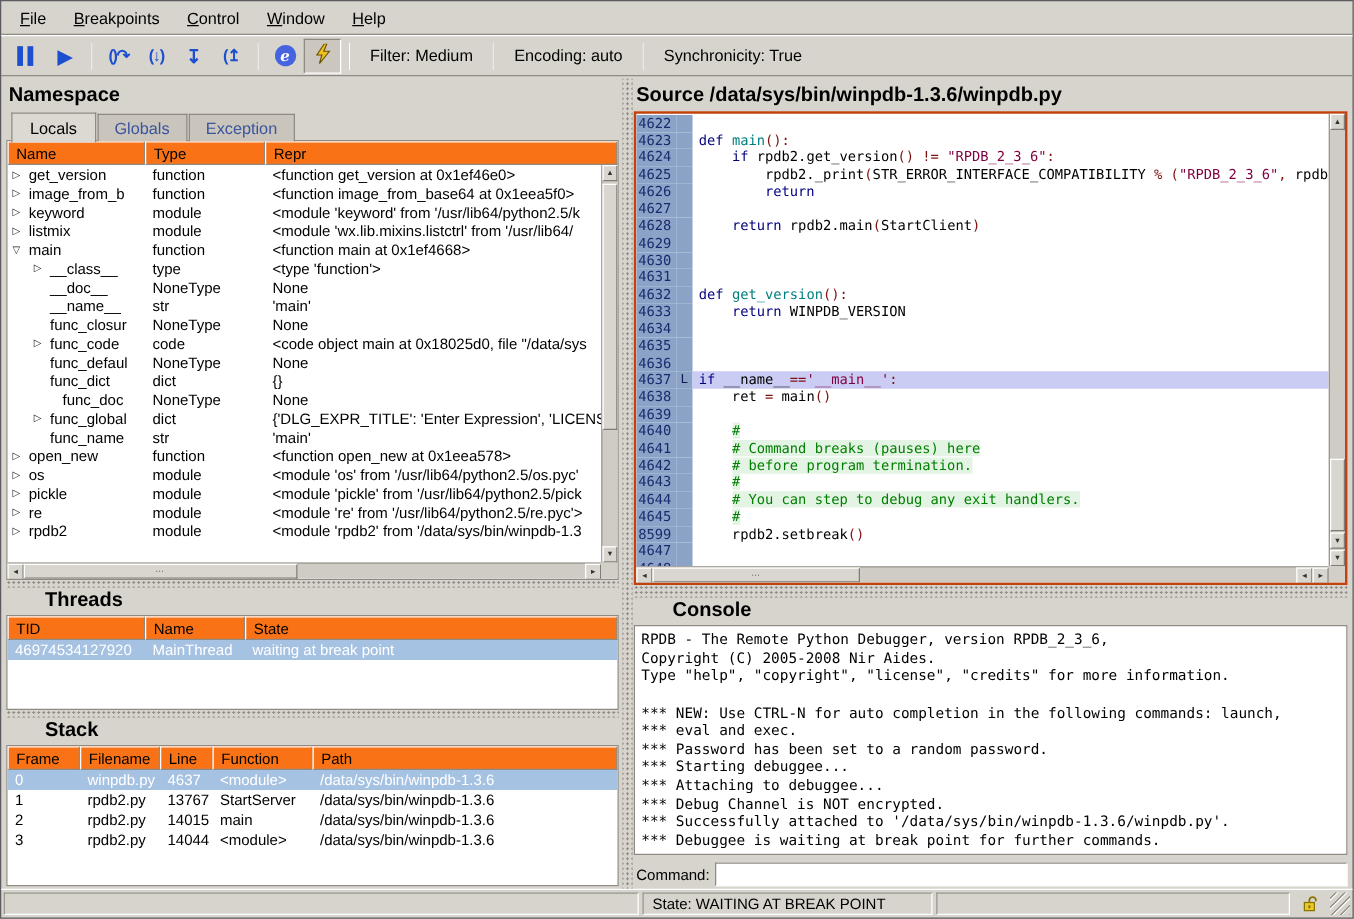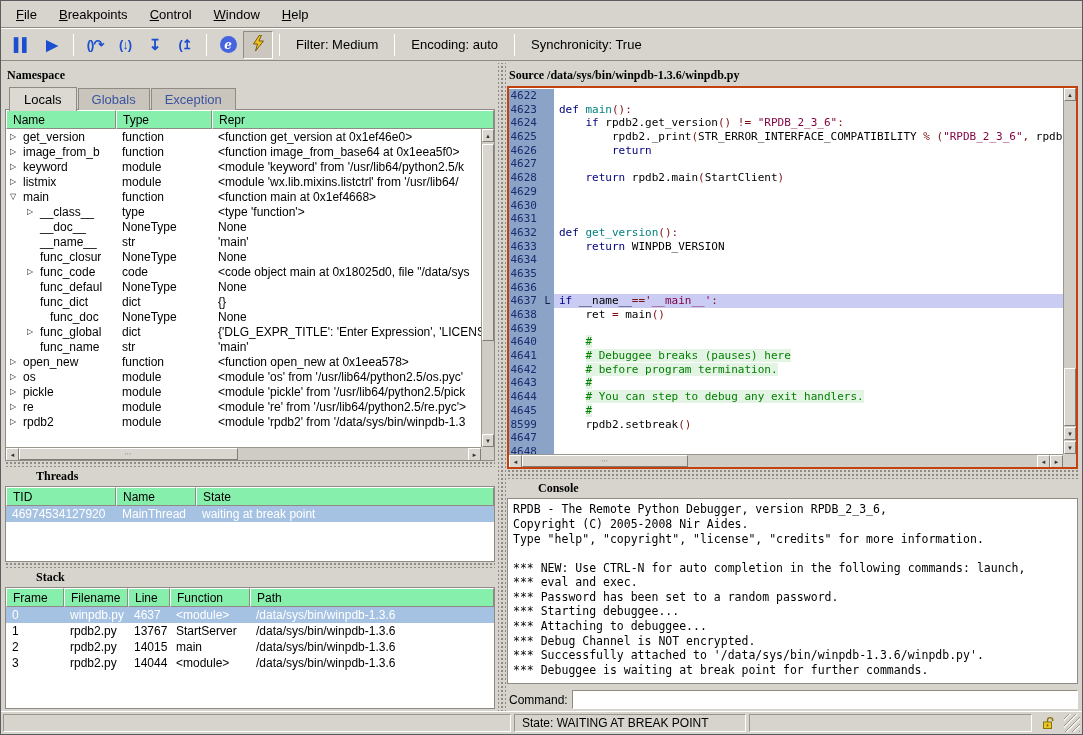--- a/index.html
+++ b/index.html
@@ -24,35 +24,35 @@
   .tbsep{width:1px;height:22px;background:#9a968e;border-right:1px solid #fff;margin:0 6px;flex-shrink:0;}
   .tblabel{font-size:13px;color:#000;padding:0 10px;white-space:nowrap;}
 
   
   .main{position:absolute;top:62px;left:0;right:0;bottom:23px;display:flex;}
   .left{width:497px;display:flex;flex-direction:column;padding:0 3px 2px 4px;}
   .sashv{width:8px;background-image:radial-gradient(#8f8b84 0.9px,transparent 1px);background-size:4px 4px;background-position:2px 2px;cursor:col-resize;}
   .right{flex:1;min-width:0;display:flex;flex-direction:column;padding:0 4px 2px 1px;}
   .sashh{height:6px;background-image:radial-gradient(#8f8b84 0.9px,transparent 1px);background-size:4px 4px;cursor:row-resize;}
   .sashh.tall{height:10px;}
-  .cap{font-weight:bold;font-size:12px;padding:5px 2px 3px;font-family:Liberation Serif, serif;}
+  .cap{font-weight:bold;font-size:16px;padding:5px 2px 3px;}
   .cap.small{padding:2px 2px 2px;margin-left:29px;}
 
   
   .tabs{display:flex;align-items:flex-end;height:24px;padding-left:4px;position:relative;z-index:2;}
   .tab{font-size:13px;padding:3px 13px 3px;background:#c9c5bd;border:1px solid #8f8b84;border-bottom:none;color:#3a549e;margin-right:1px;cursor:default;}
   .tab.active{background:#dcd9d2;color:#000;padding:4px 14px;margin-bottom:-1px;}
 
   
   .panel-table{position:relative;border:1px solid #8f8b84;background:#fff;overflow:hidden;}
   .ns-table{height:352px;}
   .threads-table{height:76px;}
   .stack-table{flex:1;}
   .thead{display:flex;height:19px;}
-  .hc{border:1px solid;border-color:#fff #8f8b84 #8f8b84 #fff;background:#86efac;font-size:12px;padding:1px 6px;display:flex;align-items:center;overflow:hidden;flex-shrink:0;text-align:center;}
+  .hc{border:1px solid;border-color:#fff #8f8b84 #8f8b84 #fff;background:#f97316;font-size:12px;padding:1px 6px;display:flex;align-items:center;overflow:hidden;flex-shrink:0;text-align:center;}
   .trow{display:flex;font-size:12px;align-items:center;white-space:nowrap;color:#000;}
   .trow.selected{background:var(--selection);color:var(--selection-text);}
   .tc{padding:0 6px;overflow:hidden;flex-shrink:0;}
   .ns .trow{height:15px;}
   .ns .hc:nth-child(1),.ns .tc:nth-child(1){width:110px;}
   .ns .hc:nth-child(2),.ns .tc:nth-child(2){width:96px;}
   .ns .hc:nth-child(3),.ns .tc:nth-child(3){flex:1;min-width:0;}
   .th .trow{height:16px;}
   .th .hc:nth-child(1),.th .tc:nth-child(1){width:110px;}
   .th .hc:nth-child(2),.th .tc:nth-child(2){width:80px;}
@@ -366,21 +366,21 @@
             <div class="cline"><span class="lnum">4631</span><span class="lmark"></span><span class="ltext"></span></div>
             <div class="cline"><span class="lnum">4632</span><span class="lmark"></span><span class="ltext"><span class="tok-kw">def</span><span class="tok-pl"> </span><span class="tok-fn">get_version</span><span class="tok-op">():</span></span></div>
             <div class="cline"><span class="lnum">4633</span><span class="lmark"></span><span class="ltext"><span class="tok-pl">    </span><span class="tok-kw">return</span><span class="tok-pl"> WINPDB_VERSION</span></span></div>
             <div class="cline"><span class="lnum">4634</span><span class="lmark"></span><span class="ltext"></span></div>
             <div class="cline"><span class="lnum">4635</span><span class="lmark"></span><span class="ltext"></span></div>
             <div class="cline"><span class="lnum">4636</span><span class="lmark"></span><span class="ltext"></span></div>
             <div class="cline cur"><span class="lnum">4637</span><span class="lmark">L</span><span class="ltext"><span class="tok-kw">if</span><span class="tok-pl"> __name__</span><span class="tok-op">==</span><span class="tok-st">'__main__'</span><span class="tok-op">:</span></span></div>
             <div class="cline"><span class="lnum">4638</span><span class="lmark"></span><span class="ltext"><span class="tok-pl">    ret </span><span class="tok-op">= </span><span class="tok-pl">main</span><span class="tok-op">()</span></span></div>
             <div class="cline"><span class="lnum">4639</span><span class="lmark"></span><span class="ltext"></span></div>
             <div class="cline"><span class="lnum">4640</span><span class="lmark"></span><span class="ltext"><span class="tok-pl">    </span><span class="tok-com">#</span></span></div>
-            <div class="cline"><span class="lnum">4641</span><span class="lmark"></span><span class="ltext"><span class="tok-pl">    </span><span class="tok-com"># Debuggee breaks (pauses) here</span></span></div>
+            <div class="cline"><span class="lnum">4641</span><span class="lmark"></span><span class="ltext"><span class="tok-pl">    </span><span class="tok-com"># Command breaks (pauses) here</span></span></div>
             <div class="cline"><span class="lnum">4642</span><span class="lmark"></span><span class="ltext"><span class="tok-pl">    </span><span class="tok-com"># before program termination.</span></span></div>
             <div class="cline"><span class="lnum">4643</span><span class="lmark"></span><span class="ltext"><span class="tok-pl">    </span><span class="tok-com">#</span></span></div>
             <div class="cline"><span class="lnum">4644</span><span class="lmark"></span><span class="ltext"><span class="tok-pl">    </span><span class="tok-com"># You can step to debug any exit handlers.</span></span></div>
             <div class="cline"><span class="lnum">4645</span><span class="lmark"></span><span class="ltext"><span class="tok-pl">    </span><span class="tok-com">#</span></span></div>
             <div class="cline"><span class="lnum">8599</span><span class="lmark"></span><span class="ltext"><span class="tok-pl">    rpdb2.setbreak</span><span class="tok-op">()</span></span></div>
             <div class="cline"><span class="lnum">4647</span><span class="lmark"></span><span class="ltext"></span></div>
             <div class="cline"><span class="lnum">4648</span><span class="lmark"></span><span class="ltext"></span></div>
           </div>
         <div class="vsb">
           <span class="sarrow up">▲</span>

